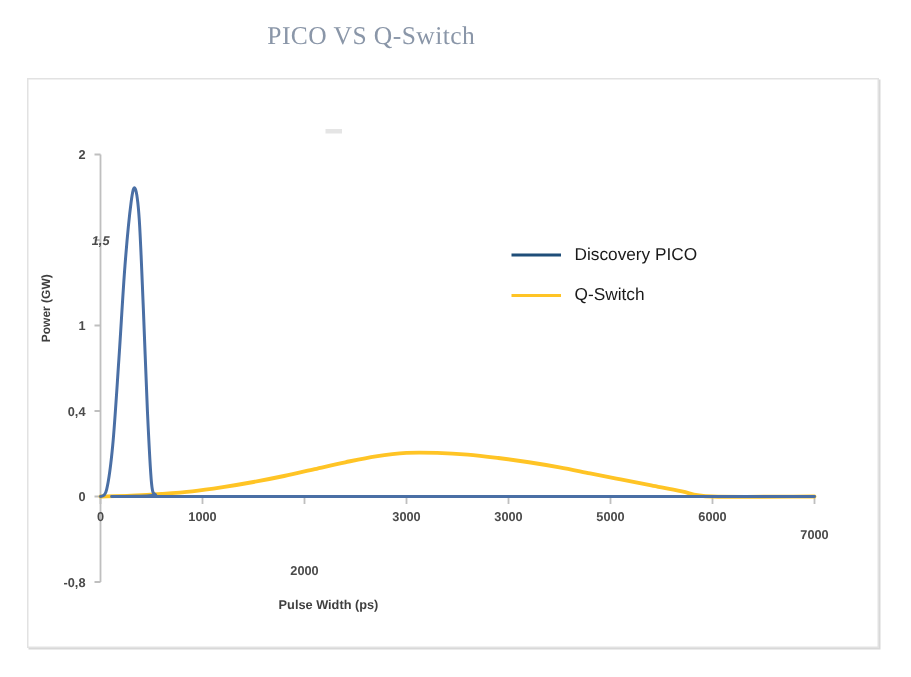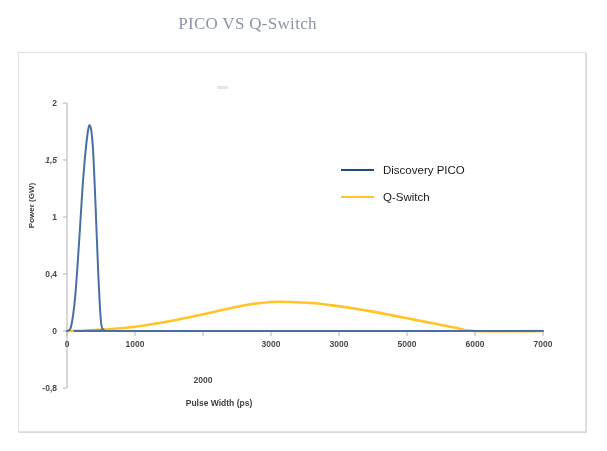--- a/index.html
+++ b/index.html
@@ -179,26 +179,26 @@
       <span class="legend-swatch" style="border-top-color: rgb(31, 78, 121);"></span>
       <span class="legend-label">Discovery PICO</span>
     </div>
     <div class="legend-row">
       <span class="legend-swatch" style="border-top-color: rgb(255, 196, 37);"></span>
       <span class="legend-label">Q-Switch</span>
     </div>
   </div>
 
 <div class="y-tick-label" style="left: 10px; top: 45px;">2</div>
-    <div class="y-tick-label" style="left: 10px; top: 102px; font-style: italic;">1,5</div>
+    <div class="y-tick-label" style="left: 26px; top: 102px; font-style: italic;">1,5</div>
     <div class="y-tick-label" style="left: 10px; top: 159px;">1</div>
     <div class="y-tick-label" style="left: 10px; top: 216px;">0,4</div>
     <div class="y-tick-label" style="left: 10px; top: 273px;">0</div>
     <div class="y-tick-label" style="left: 10px; top: 330px;">-0,8</div>
     <div class="x-tick-label" style="left: 28px; top: 286px;">0</div>
     <div class="x-tick-label" style="left: 96px; top: 286px;">1000</div>
     <div class="x-tick-label" style="left: 164px; top: 286px; margin-top: 36px;">2000</div>
     <div class="x-tick-label" style="left: 232px; top: 286px;">3000</div>
     <div class="x-tick-label" style="left: 300px; top: 286px;">3000</div>
     <div class="x-tick-label" style="left: 368px; top: 286px;">5000</div>
     <div class="x-tick-label" style="left: 436px; top: 286px;">6000</div>
-    <div class="x-tick-label" style="left: 504px; top: 286px;">7000</div>
+    <div class="x-tick-label" style="left: 504px; top: 298px;">7000</div>
   </div>
 
 </body></html>

